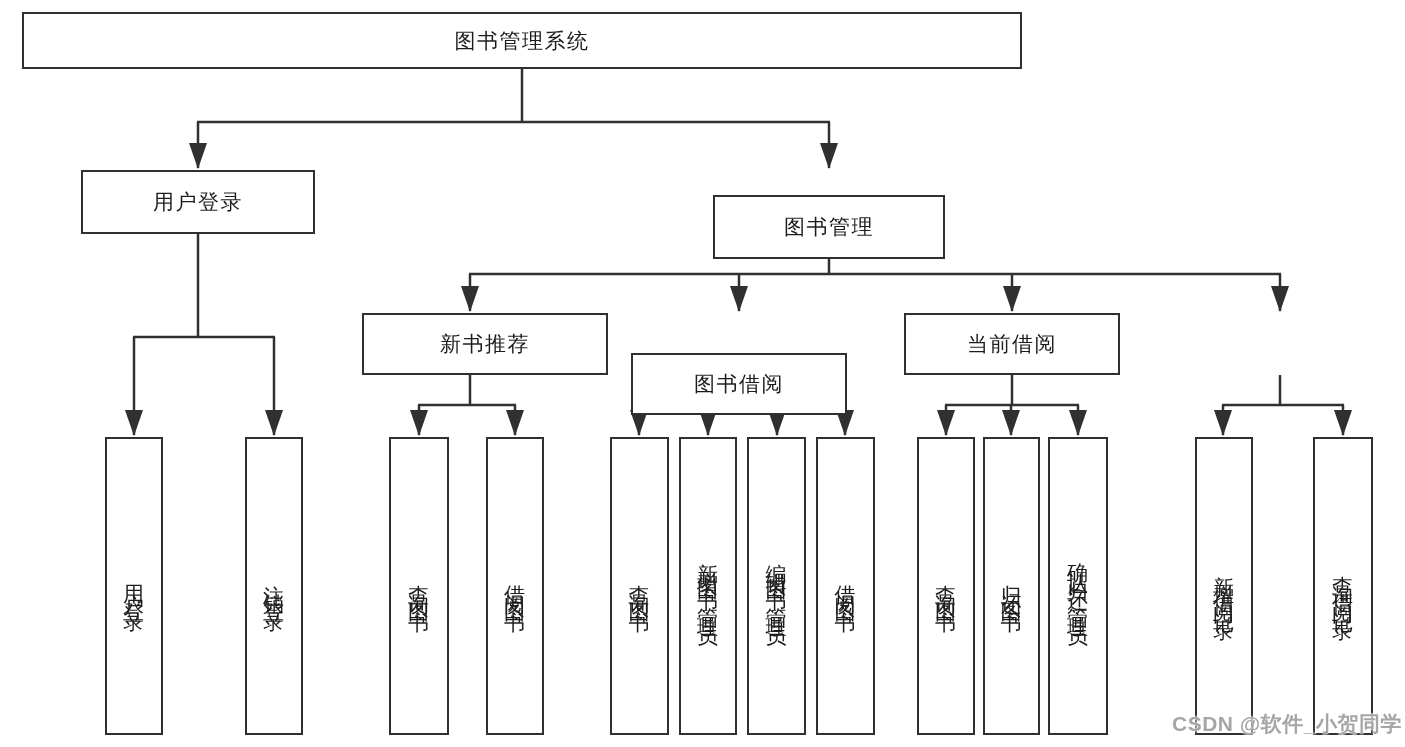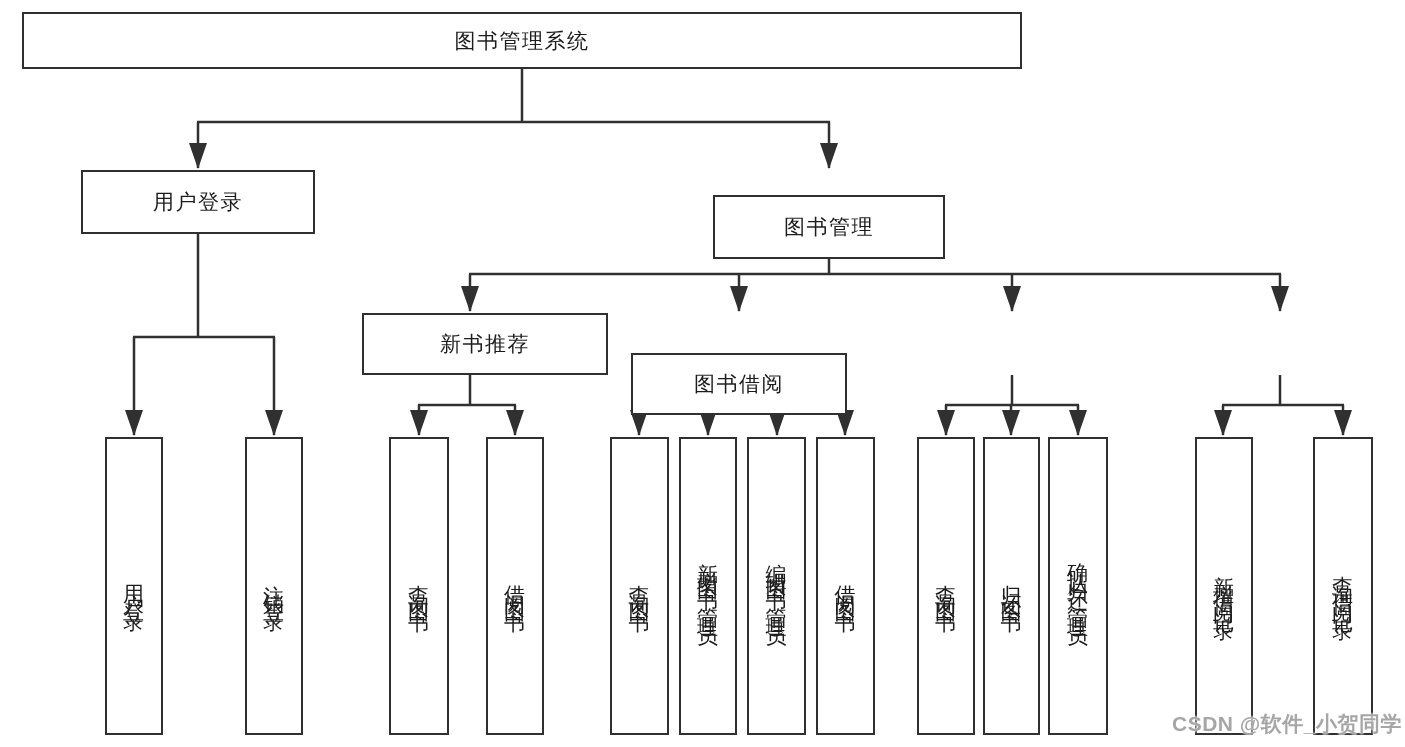--- a/index.html
+++ b/index.html
@@ -118,20 +118,21 @@
     </g>
   </svg>
 
   <div class="node h" style="left:22px; top:12px; width:1000px; height:57px;">图书管理系统</div>
 
   <div class="node h" style="left:81px; top:170px; width:234px; height:64px;">用户登录</div>
   <div class="node h" style="left:713px; top:170px; width:232px; height:64px;margin-top:25px;">图书管理</div>
 
   <div class="node h" style="left:362px; top:313px; width:246px; height:62px;">新书推荐</div>
   <div class="node h" style="left:631px; top:313px; width:216px; height:62px;margin-top:40px;">图书借阅</div>
+  <div class="node h" style="left:904px; top:313px; width:216px; height:62px;">当前借阅</div>
 
   <div class="node v" style="left:105px; top:437px; width:58px; height:298px;">用户登录</div>
   <div class="node v" style="left:245px; top:437px; width:58px; height:298px;">注销登录</div>
 
   <div class="node v" style="left:389px; top:437px; width:60px; height:298px;">查询图书</div>
   <div class="node v" style="left:486px; top:437px; width:58px; height:298px;">借阅图书</div>
 
   <div class="node v" style="left:610px; top:437px; width:59px; height:298px;">查询图书</div>
   <div class="node v" style="left:679px; top:437px; width:58px; height:298px;">新增图书（管理员）</div>
   <div class="node v" style="left:747px; top:437px; width:59px; height:298px;">编辑图书（管理员）</div>

